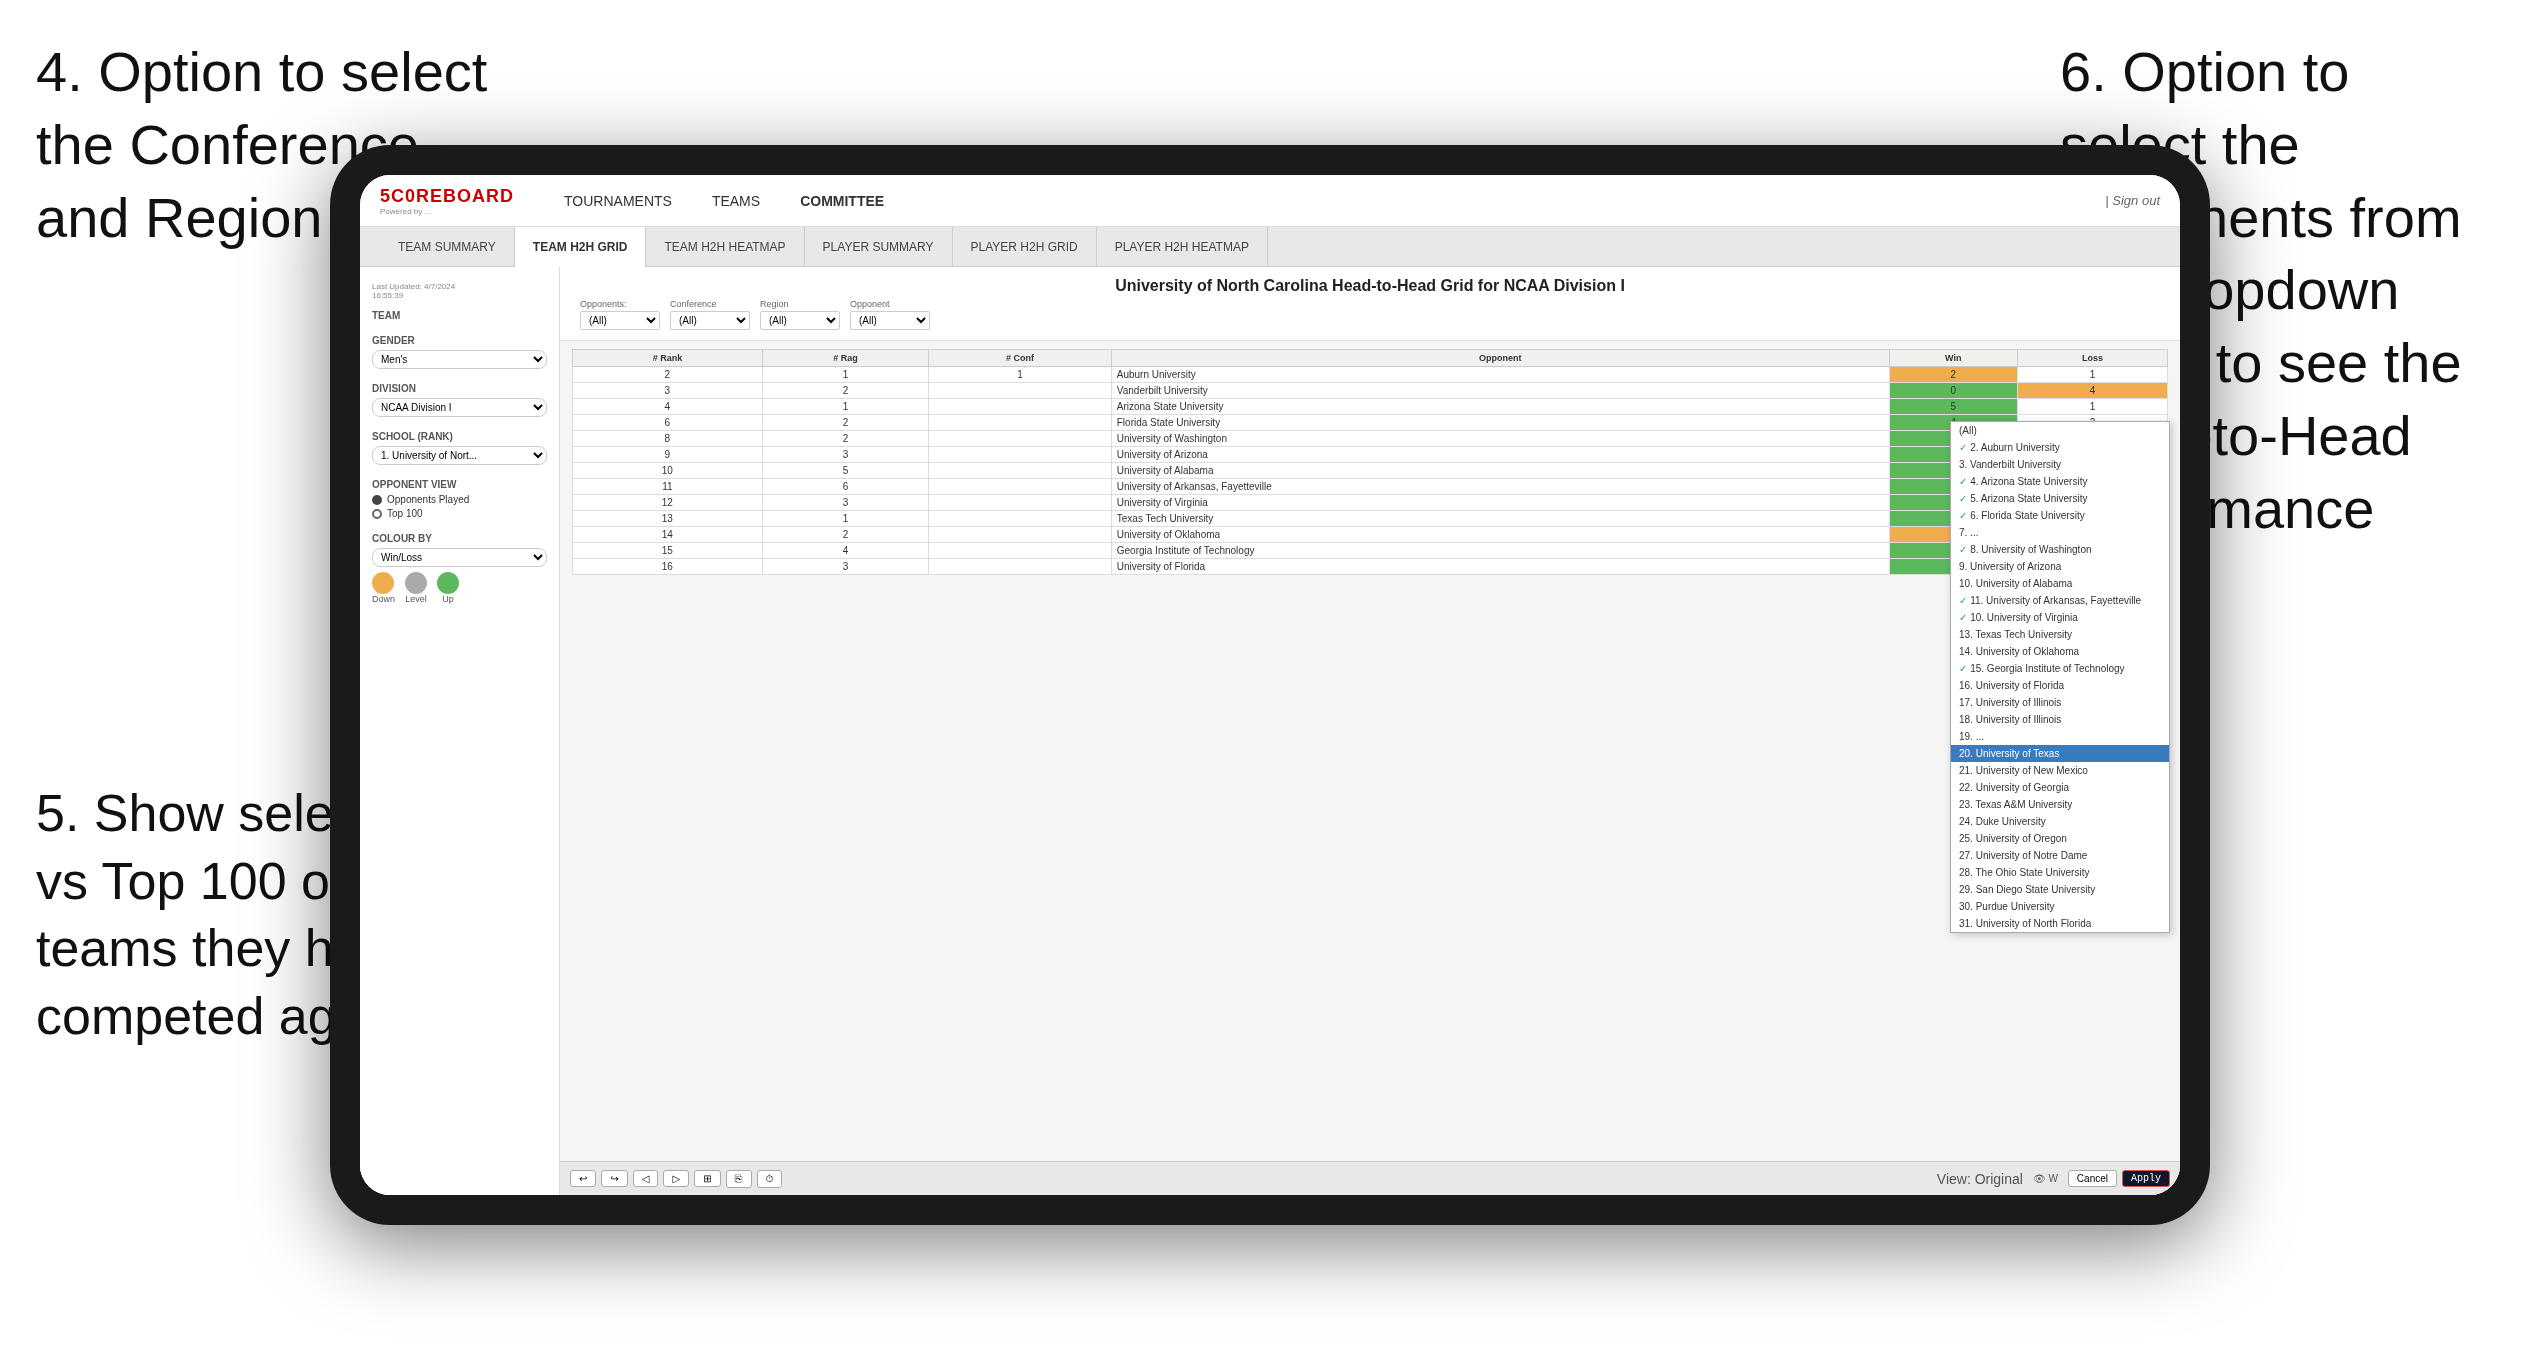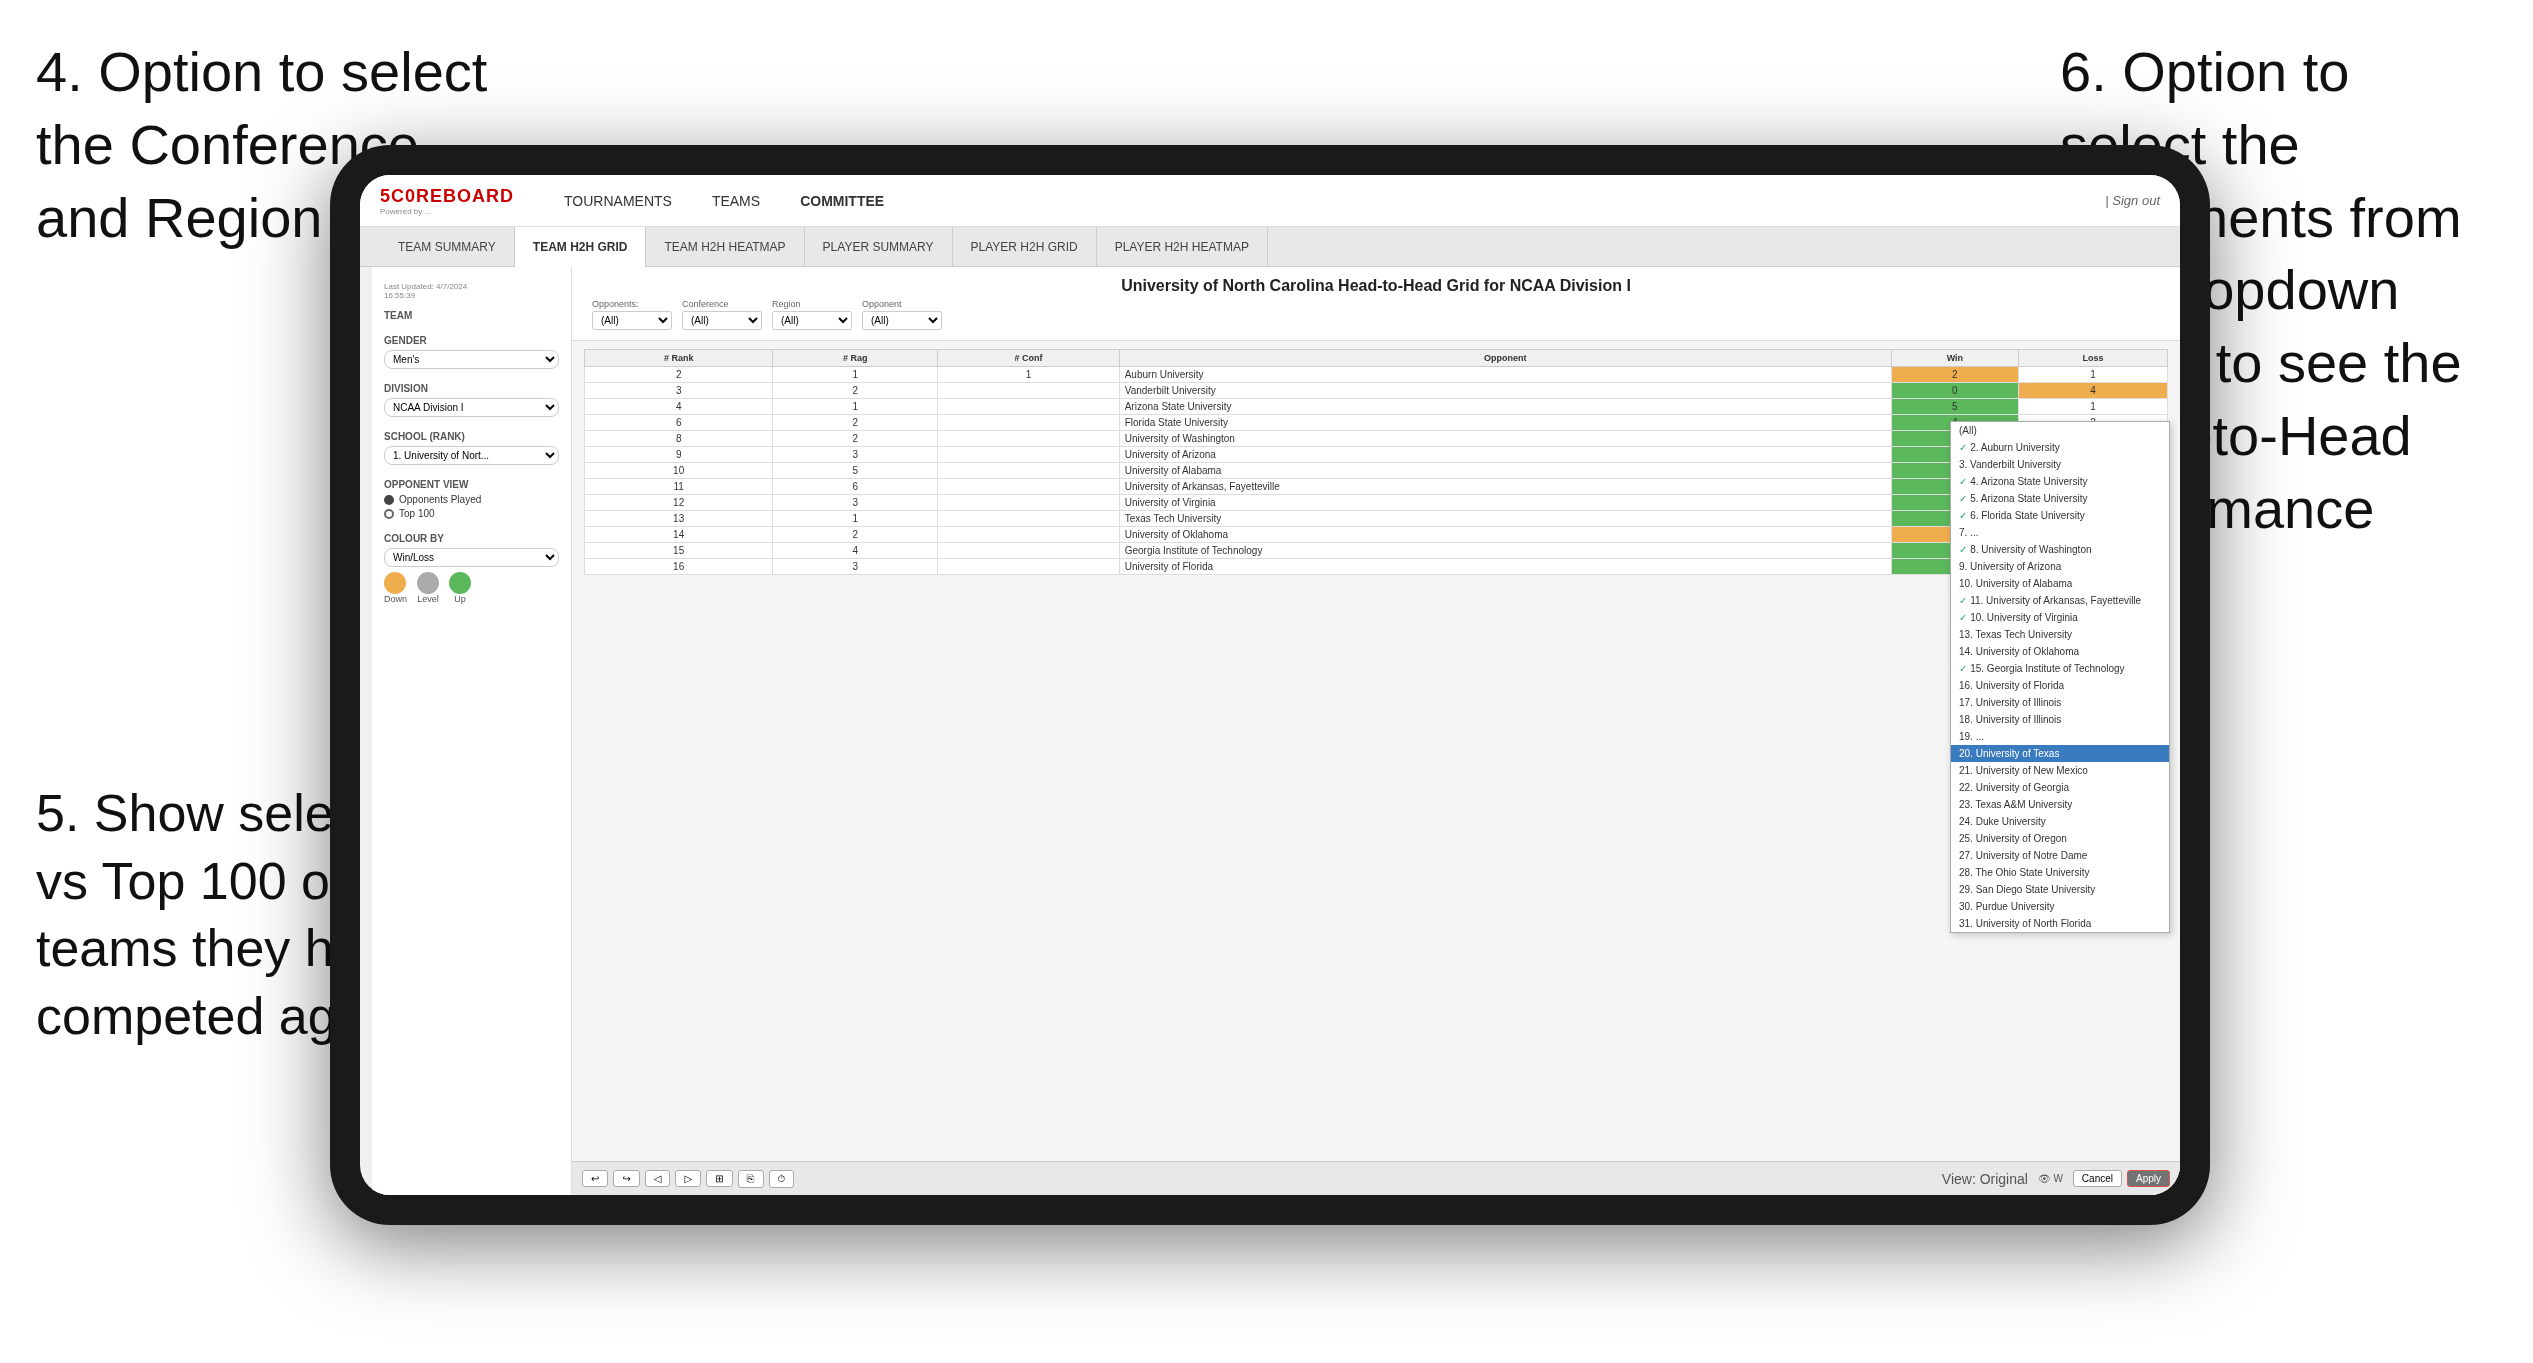--- a/index.html
+++ b/index.html
@@ -116,21 +116,20 @@
       background: #fff;
       color: #333;
       font-weight: bold;
     }
 
     
     .main-content {
       display: flex;
       height: calc(100% - 92px);
       background: #f5f5f5;
-      margin-left: 12px;
     }
 
     
     .sidebar {
       width: 200px;
       background: #fff;
       border-right: 1px solid #ddd;
       padding: 15px 12px;
       font-size: 11px;
       flex-shrink: 0;
@@ -294,21 +293,21 @@
     }
     .tb-btn {
       background: #fff;
       border: 1px solid #aaa;
       border-radius: 3px;
       padding: 2px 8px;
       font-size: 10px;
       cursor: pointer;
     }
     .tb-btn.cancel { background: #fff; }
-    .tb-btn.apply { background: #737373; color: #fff; border-color: #d9534f; }
+    .tb-btn.apply { background: #0f172a; color: #fff; border-color: #d9534f; font-family: Liberation Mono, monospace; }
     .view-label { font-size: 14px; color: #555; margin-left: auto; margin-right: 5px; }
 
     
     .dropdown-overlay {
       position: absolute;
       right: 10px;
       top: 80px;
       width: 220px;
       background: #fff;
       border: 1px solid #aaa;

